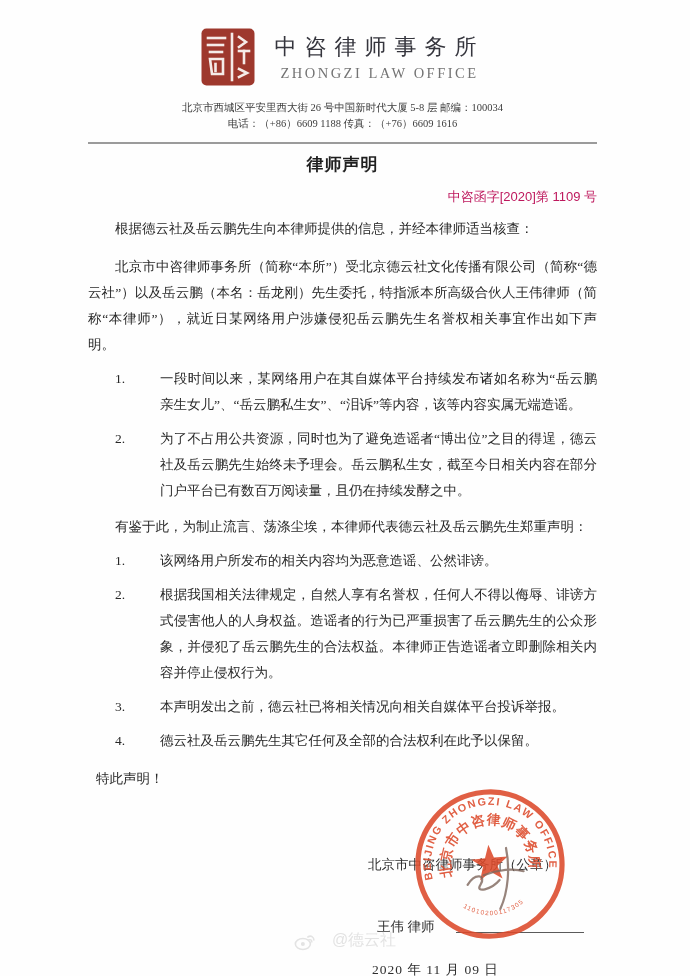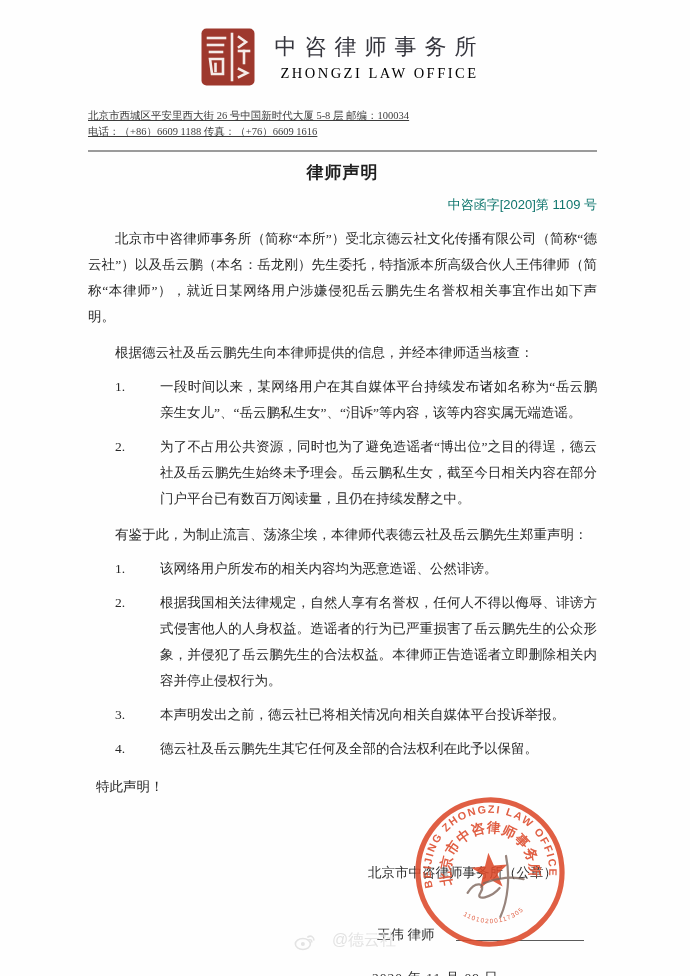--- a/index.html
+++ b/index.html
@@ -10,33 +10,33 @@
     overflow:hidden;
     font-family:"Liberation Serif","DejaVu Serif",serif;
     color:#262626;
   }
   .content{position:relative;padding:26px 93px 0 88px;}
   
   .header-row{display:flex;justify-content:center;align-items:center;gap:20px;margin-top:2px;}
   .logo{width:54px;height:58px;flex:none;}
   .firm-names{text-align:center;}
   .firm-cn{font-size:22px;letter-spacing:8px;color:#35353d;white-space:nowrap;}
-  .firm-en{font-size:14.5px;letter-spacing:2.5px;color:#000000;margin-top:3px;white-space:nowrap;}
-  .addr-block{text-align:left;margin-top:22px;font-size:10.5px;color:#3c3c3c;line-height:1.55;text-decoration:underline;}
+  .firm-en{font-size:14.5px;letter-spacing:2.5px;color:#737373;margin-top:3px;white-space:nowrap;}
+  .addr-block{text-align:center;margin-top:14px;font-size:10.5px;color:#3c3c3c;line-height:1.55;}
   .rule{margin-top:9px;border:none;border-top:2px solid #9b9b9b;height:0;}
   
   .doc-title{
     text-align:center;margin-top:9px;
     font-family:"Liberation Sans","DejaVu Sans",sans-serif;
     font-weight:bold;font-size:17px;color:#1f1f1f;letter-spacing:1px;
   }
   .ref-no{
     text-align:right;margin-top:12px;
     font-family:"Liberation Sans","DejaVu Sans",sans-serif;
-    font-size:13px;color:#0f766e;
+    font-size:13px;color:#be185d;
   }
   
   .body-text{font-size:13.5px;line-height:26px;text-align:justify;color:#282828;}
   .para{margin:0;margin-top:10px;text-indent:2em;}
   .para.first{margin-top:12px;}
   .num-item{display:flex;margin-top:8px;}
   .num{flex:none;margin-left:27px;width:45px;}
   .item-text{flex:1;}
   .closing{margin-top:12px;text-indent:0.6em;}
   
@@ -86,22 +86,22 @@
       <div>北京市西城区平安里西大街 26 号中国新时代大厦 5-8 层 邮编：100034</div>
       <div>电话：（+86）6609 1188 传真：（+76）6609 1616</div>
     </div>
 
     <hr class="rule">
 
     <div class="doc-title">律师声明</div>
     <div class="ref-no">中咨函字[2020]第 1109 号</div>
 
     <div class="body-text">
+      <p class="para">根据德云社及岳云鹏先生向本律师提供的信息，并经本律师适当核查：</p>
       <p class="para first">北京市中咨律师事务所（简称“本所”）受北京德云社文化传播有限公司（简称“德云社”）以及岳云鹏（本名：岳龙刚）先生委托，特指派本所高级合伙人王伟律师（简称“本律师”），就近日某网络用户涉嫌侵犯岳云鹏先生名誉权相关事宜作出如下声明。</p>
-      <p class="para">根据德云社及岳云鹏先生向本律师提供的信息，并经本律师适当核查：</p>
 
       <div class="num-item">
         <span class="num">1.</span>
         <span class="item-text">一段时间以来，某网络用户在其自媒体平台持续发布诸如名称为“岳云鹏亲生女儿”、“岳云鹏私生女”、“泪诉”等内容，该等内容实属无端造谣。</span>
       </div>
       <div class="num-item">
         <span class="num">2.</span>
         <span class="item-text">为了不占用公共资源，同时也为了避免造谣者“博出位”之目的得逞，德云社及岳云鹏先生始终未予理会。岳云鹏私生女，截至今日相关内容在部分门户平台已有数百万阅读量，且仍在持续发酵之中。</span>
       </div>
 

